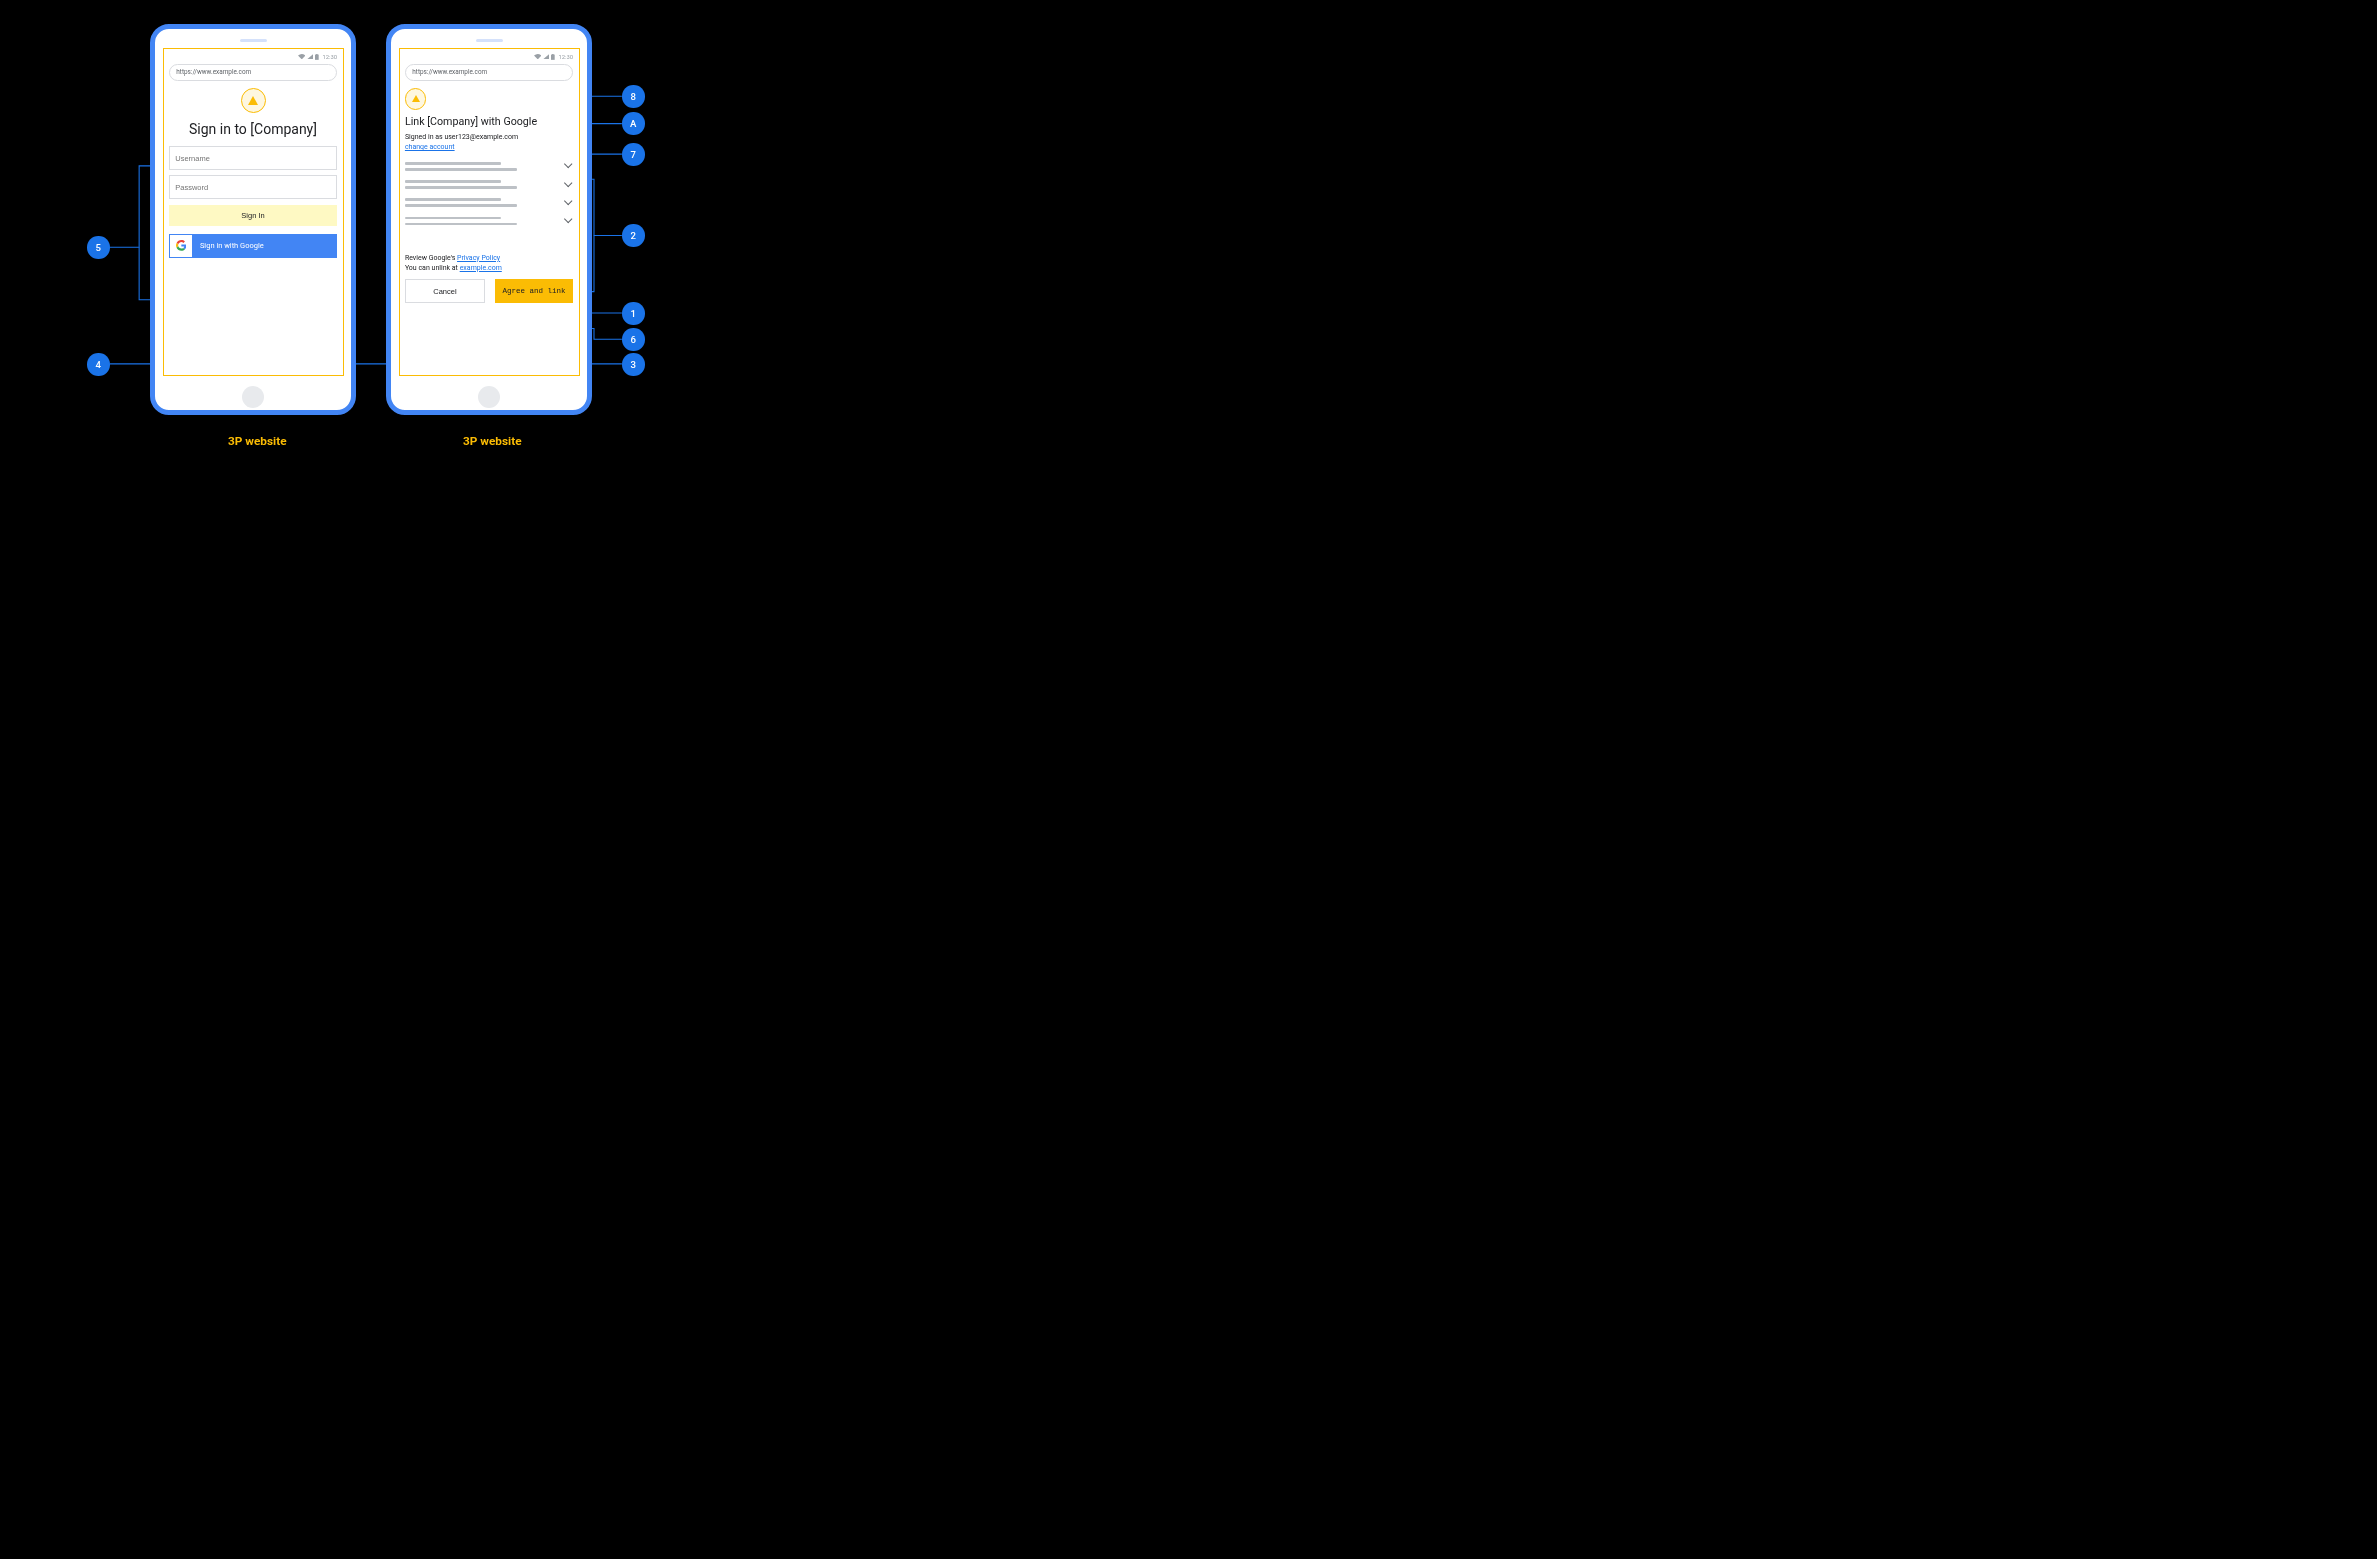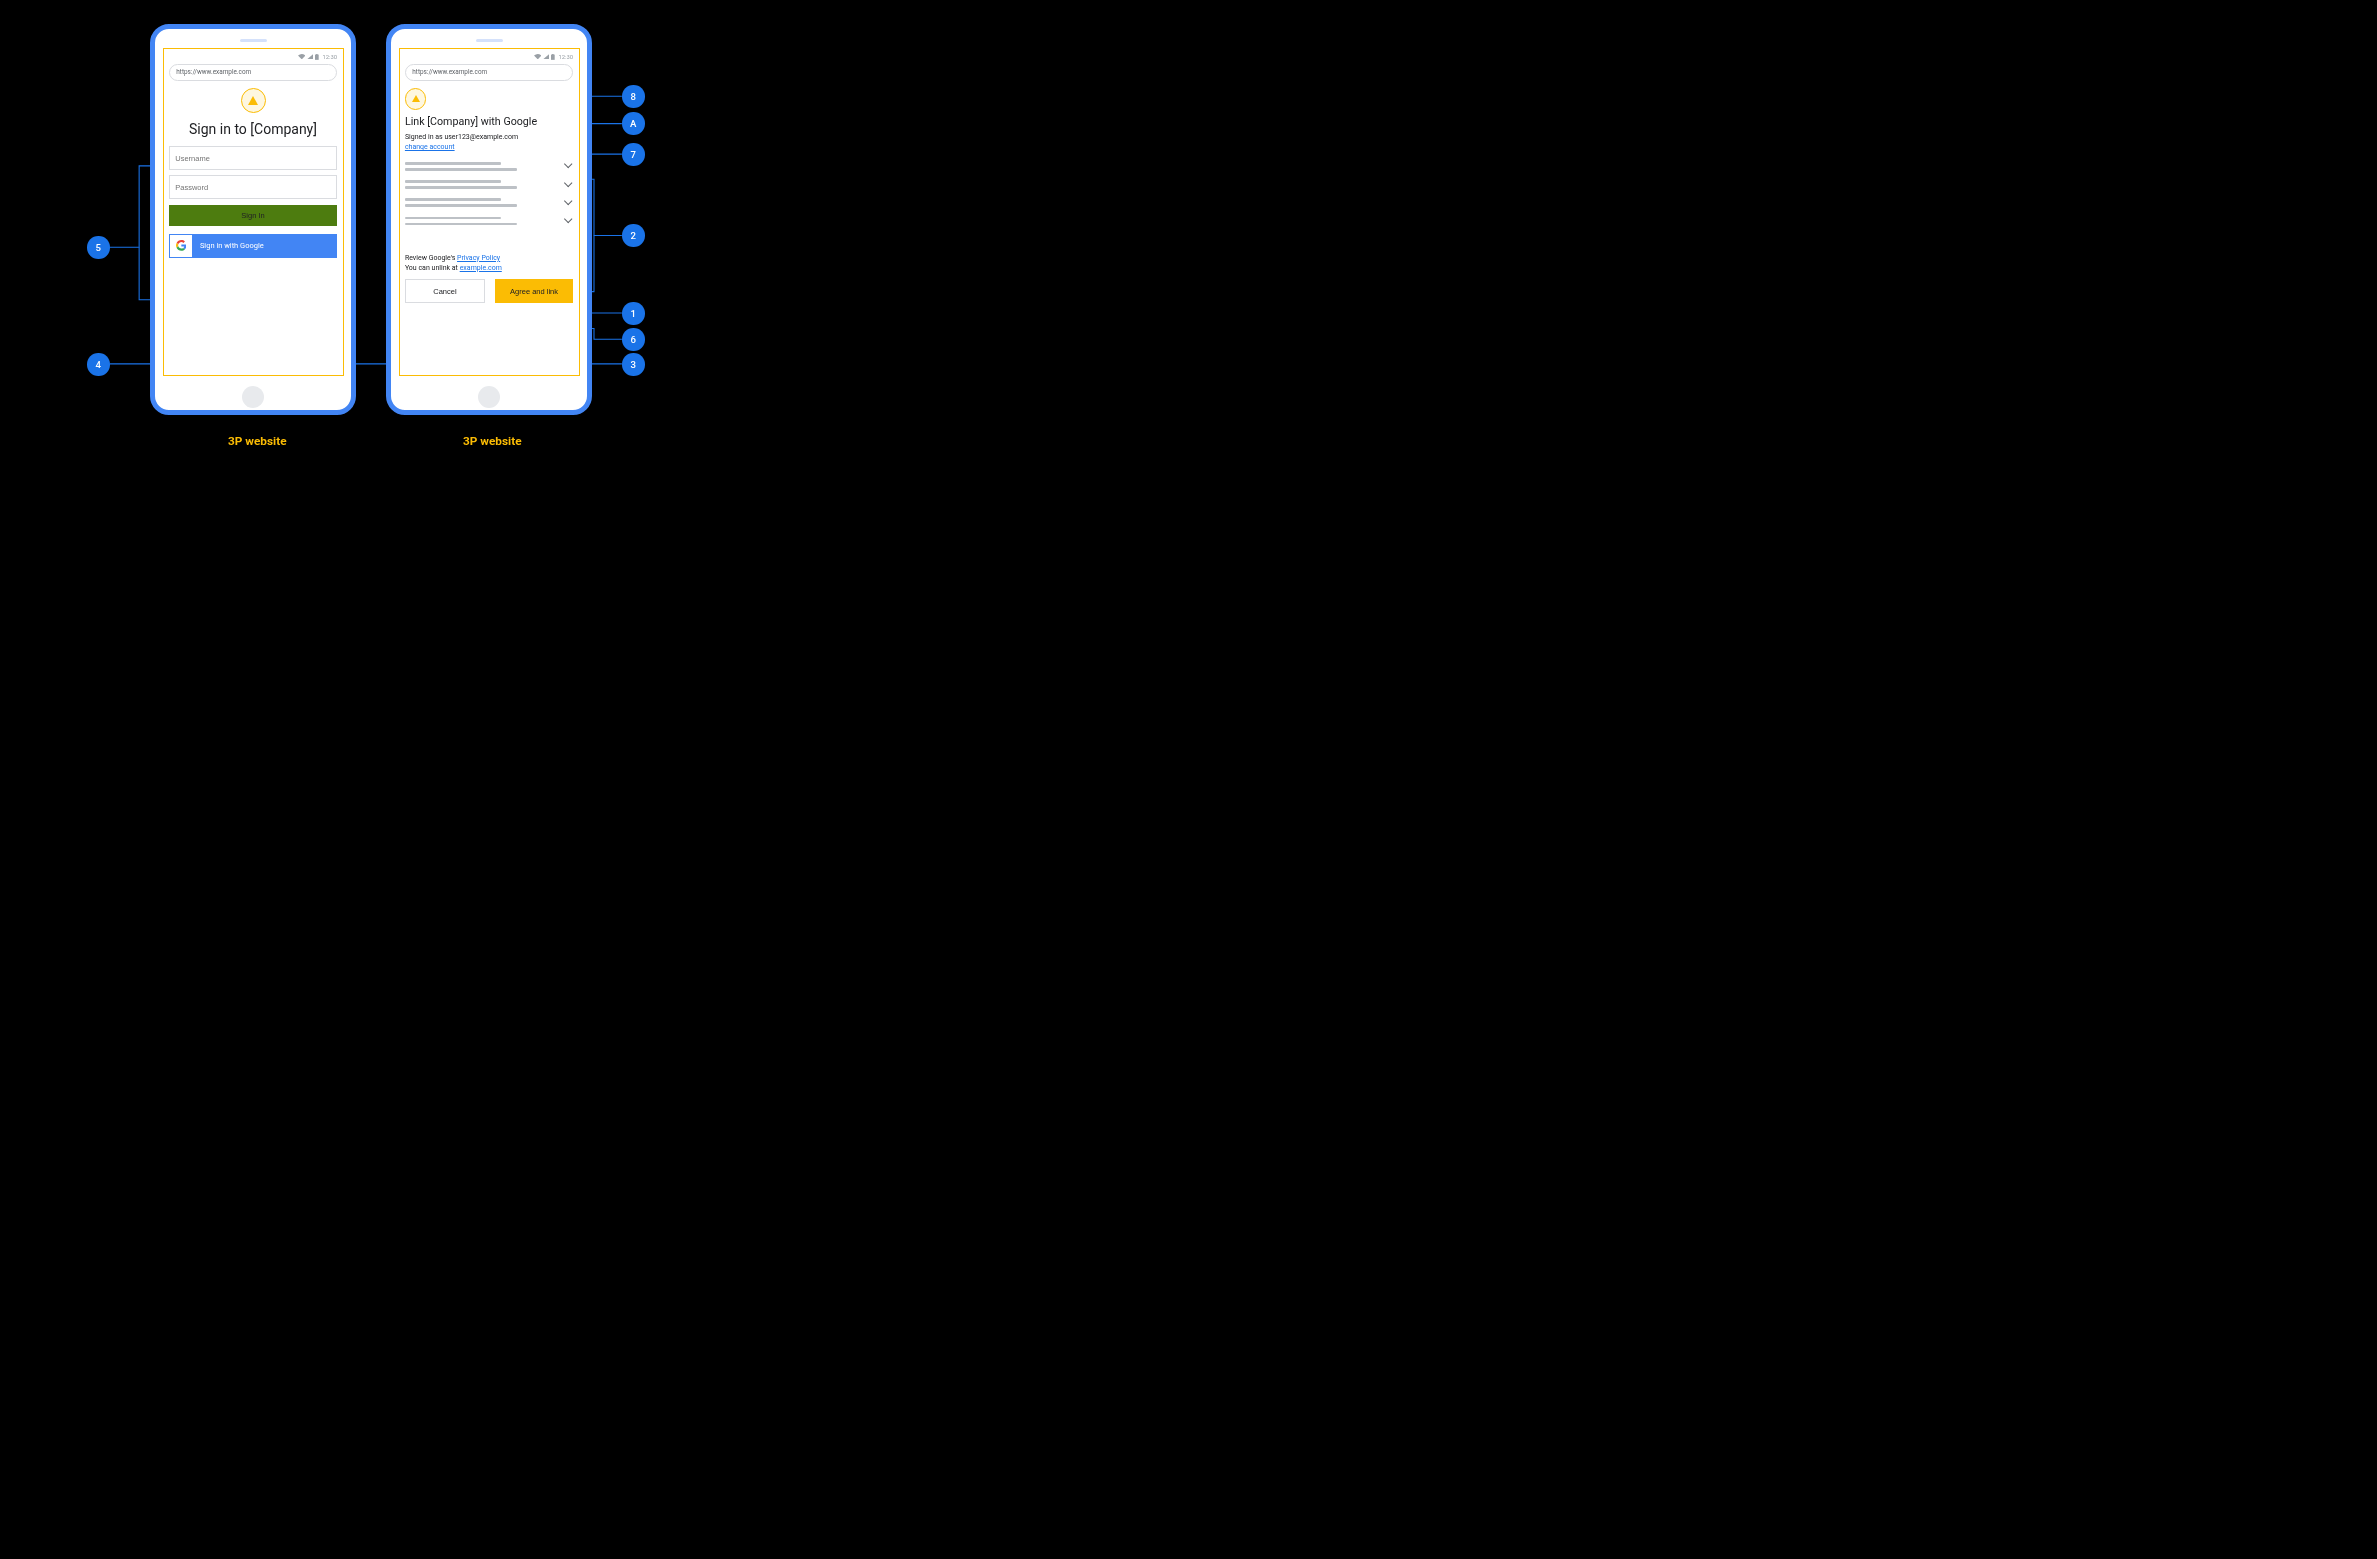--- a/index.html
+++ b/index.html
@@ -99,21 +99,21 @@
     background: #fff;
   }
   .btn {
     width: 100%;
     padding: 6.4px 0;
     font-size: 7.5px;
     border: none;
     cursor: pointer;
     text-align: center;
   }
-  .btn-yellow { background: #4d7c0f; color: #202124; margin-bottom: 7.5px; }
+  .btn-yellow { background: #fef9c3; color: #202124; margin-bottom: 7.5px; }
   .gsi-btn {
     display: flex;
     width: 100%;
     background: #4285f4;
     color: #fff;
     font-size: 7.5px;
     cursor: pointer;
     align-items: stretch;
     border: 0.5px solid #4285f4;
   }
@@ -163,20 +163,21 @@
     cursor: pointer;
   }
   .btn-agree {
     flex: 1;
     background: #fbbc04;
     border: none;
     padding: 6.4px 0;
     font-size: 7.5px;
     color: #202124;
     cursor: pointer;
+    font-family: Liberation Mono, monospace;
   }
   .badge {
     position: absolute;
     width: 22.5px; height: 22.5px;
     background: #1a73e8;
     color: #fff;
     border-radius: 50%;
     display: flex;
     align-items: center;
     justify-content: center;

